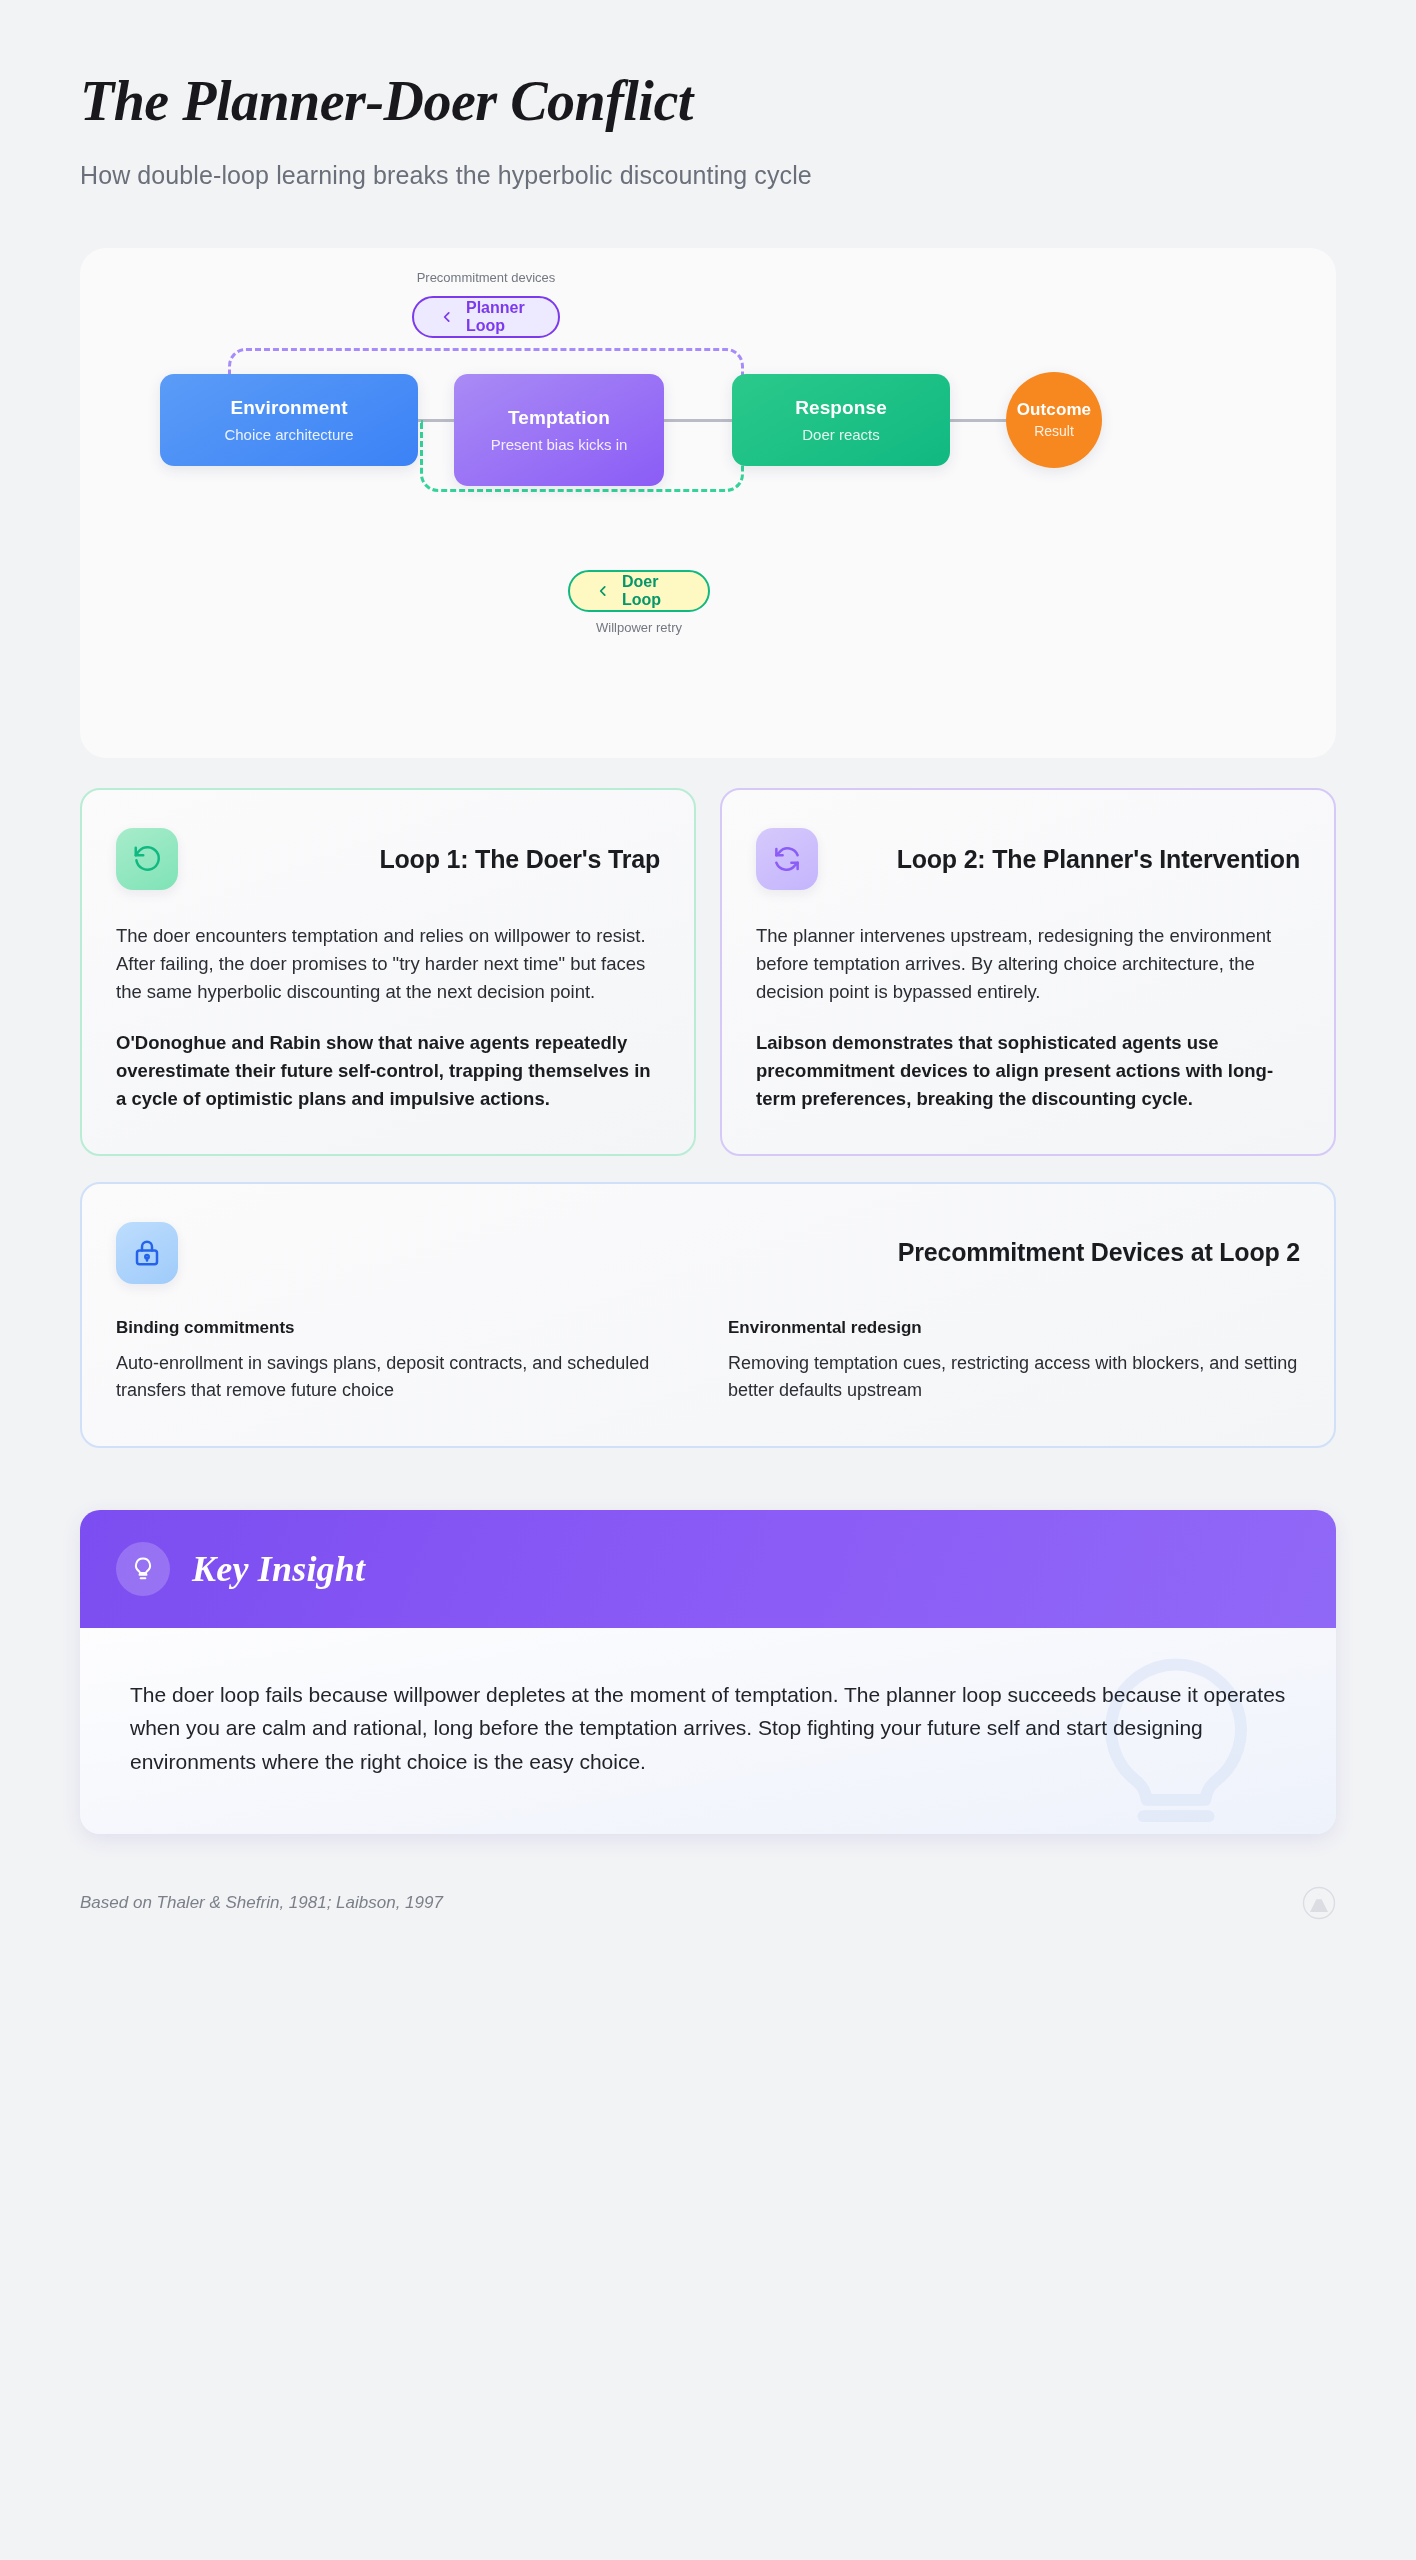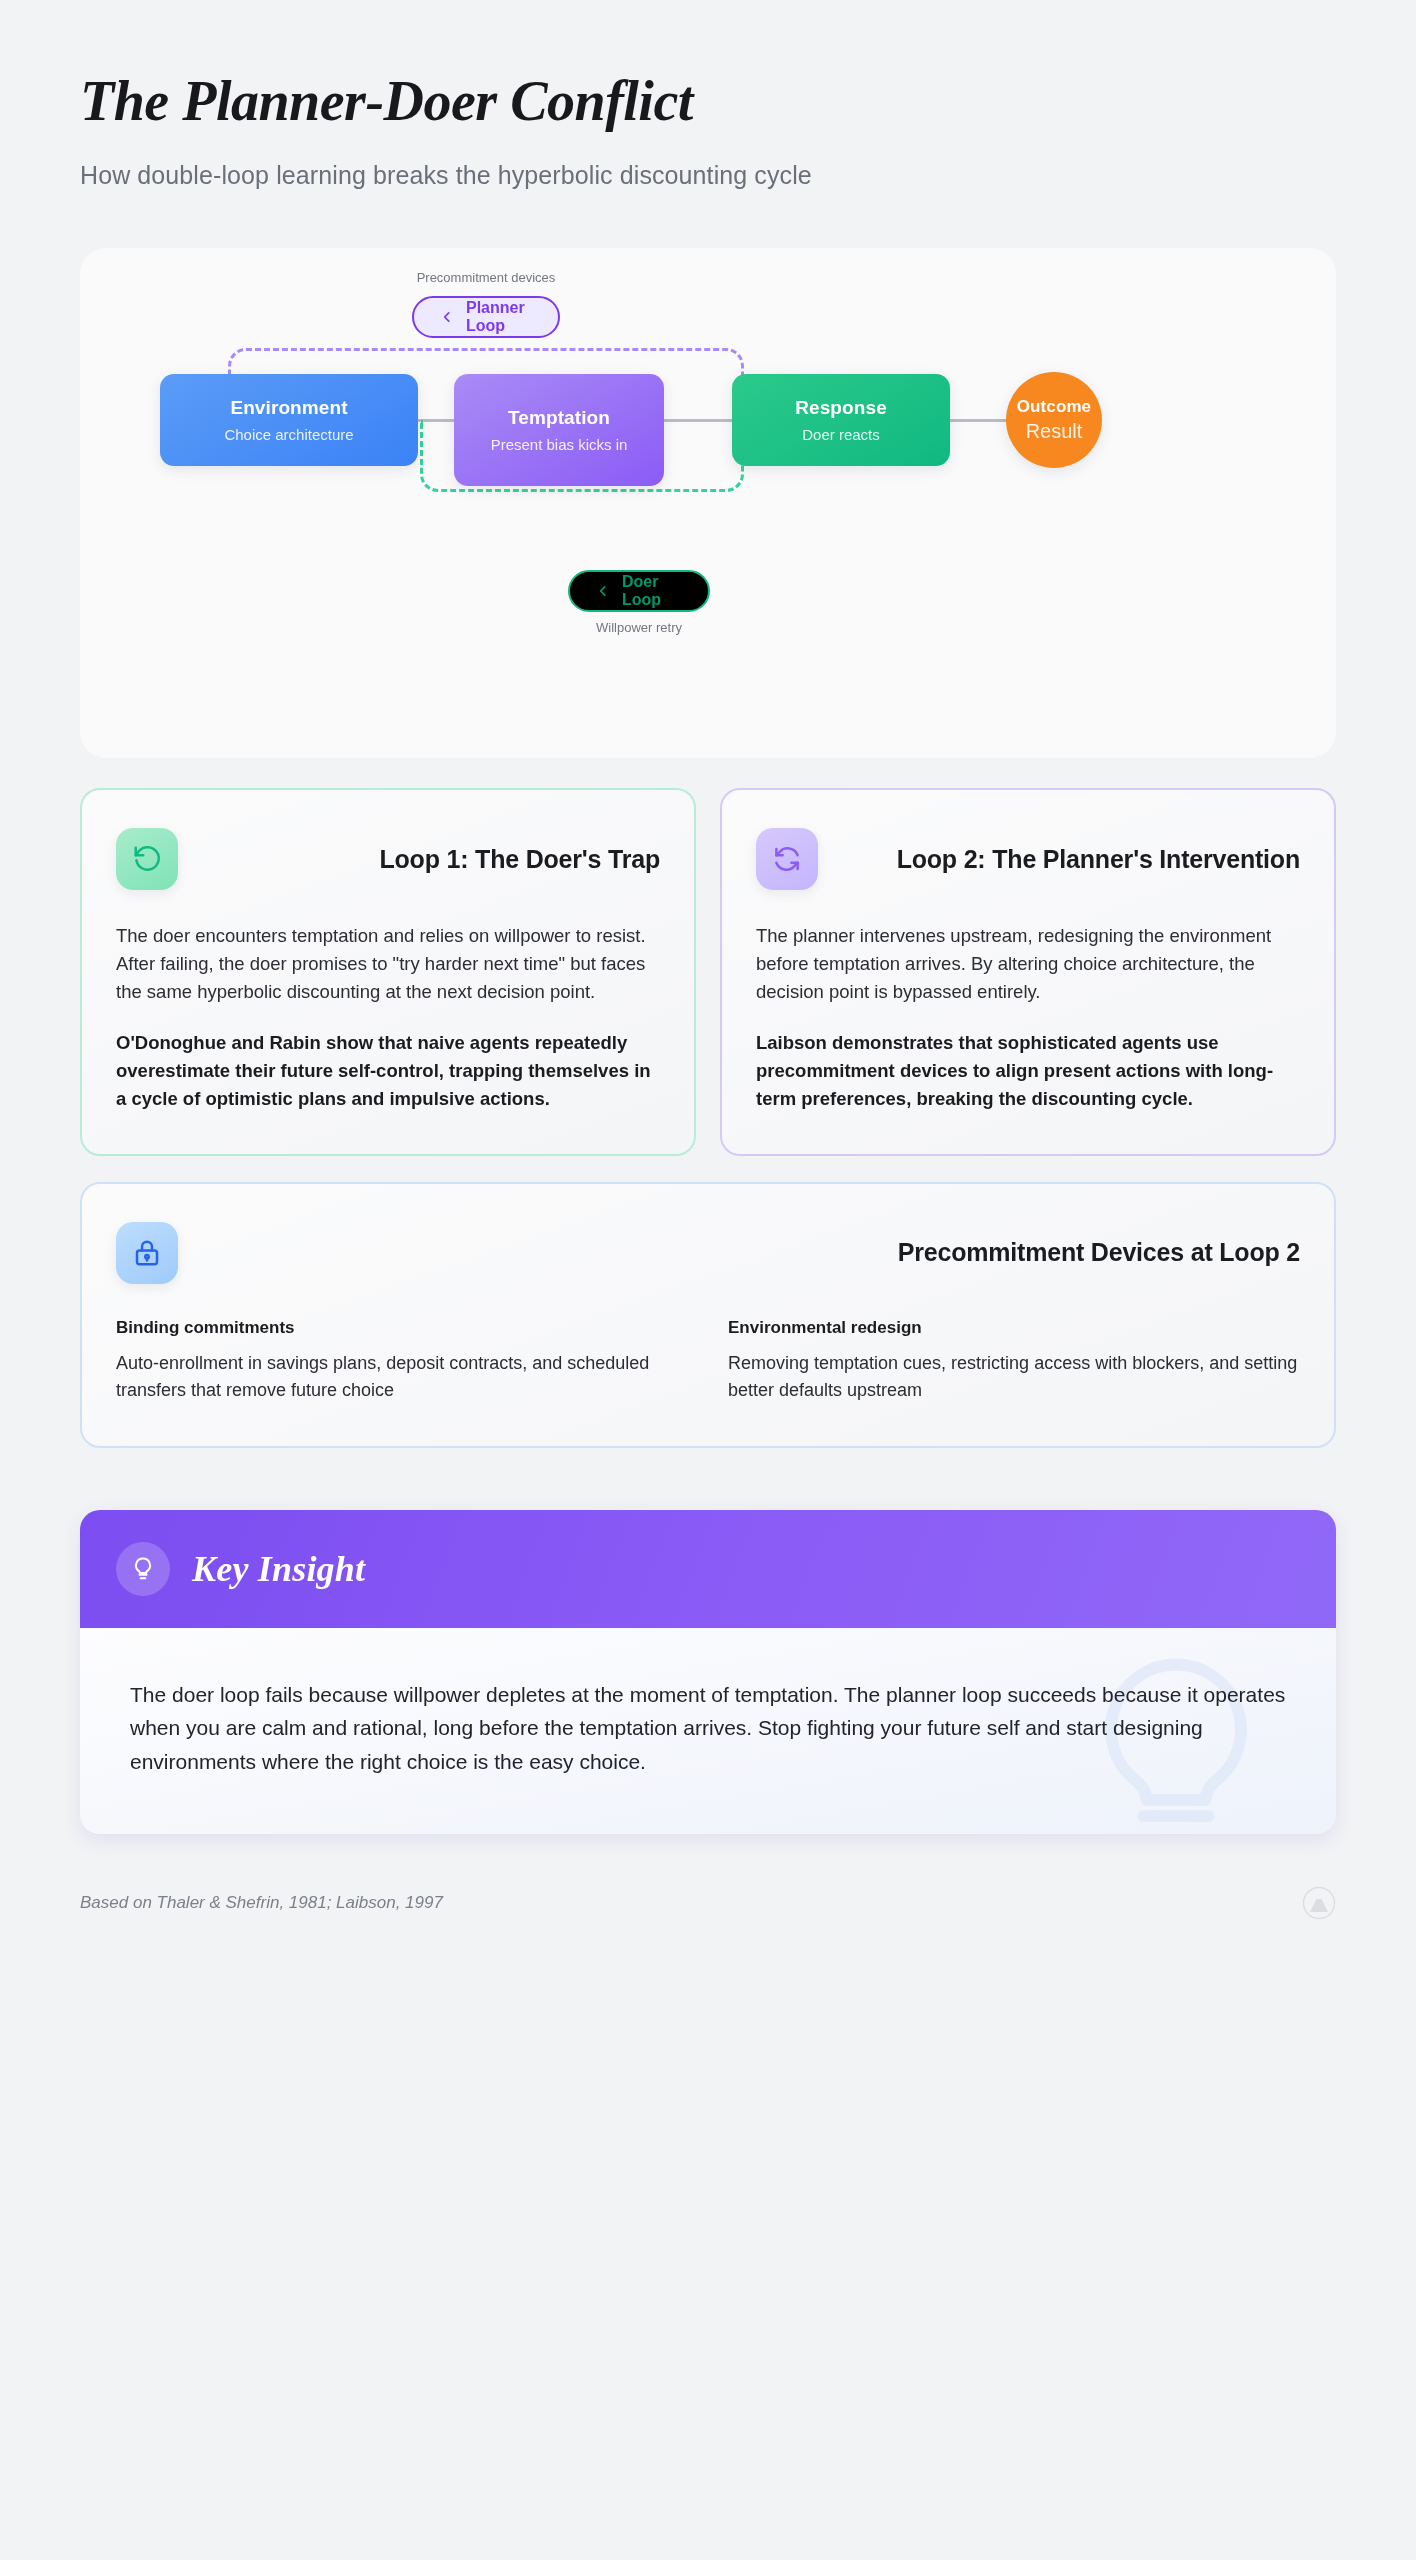--- a/index.html
+++ b/index.html
@@ -72,21 +72,21 @@
   #node-response {
     left: 652px; top: 126px; width: 218px; height: 92px;
     background: linear-gradient(150deg, #2bc98b 0%, #10b981 100%);
   }
   #node-outcome {
     left: 926px; top: 124px; width: 96px; height: 96px;
     border-radius: 50%;
     background: #f7871f;
   }
   #node-outcome .n-title { font-size: 17px; }
-  #node-outcome .n-sub { font-size: 20px; margin-top: 3px; text-align: right; }
+  #node-outcome .n-sub { font-size: 14px; margin-top: 3px; text-align: right; }
 
   .connector {
     position: absolute; top: 171px; height: 3px;
     background: #b9bcc6; z-index: 1;
   }
   #conn-1 { left: 303px; width: 74px; }
   #conn-2 { left: 582px; width: 72px; }
   #conn-3 { left: 868px; width: 60px; }
 
   .loop-path {
@@ -113,21 +113,21 @@
     border-radius: 999px;
     padding: 12px 26px; height: 42px;
     font-size: 16px; font-weight: 700;
   }
   #planner-chip {
     left: 332px; top: 48px; width: 148px;
     background: #ede9fe; border: 2px solid #7c3aed; color: #7c3aed;
   }
   #doer-chip {
     left: 488px; top: 322px; width: 142px;
-    background: #000000; border: 2px solid #10b981; color: #059669;
+    background: #fef9c3; border: 2px solid #10b981; color: #059669;
   }
   .chip-arrow { width: 14px; height: 14px; flex: 0 0 auto; }
   .loop-caption {
     position: absolute; z-index: 5;
     font-size: 13px; color: #73777f; text-align: center; white-space: nowrap;
   }
   #planner-caption { left: 332px; top: 22px; width: 148px; }
   #doer-caption { left: 468px; top: 372px; width: 182px; }
 
   

